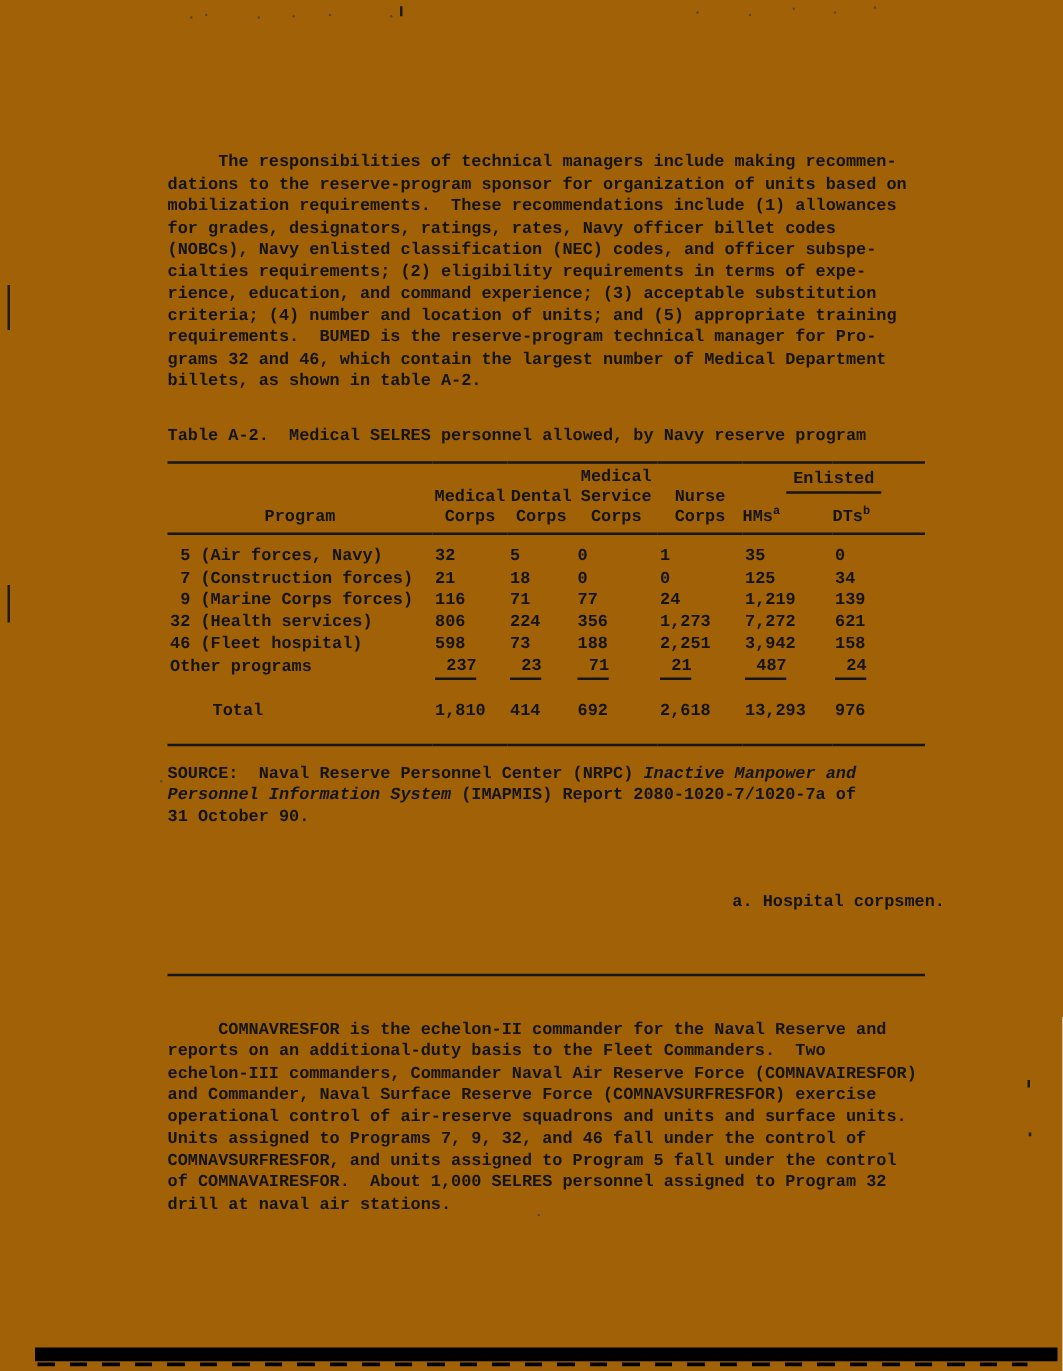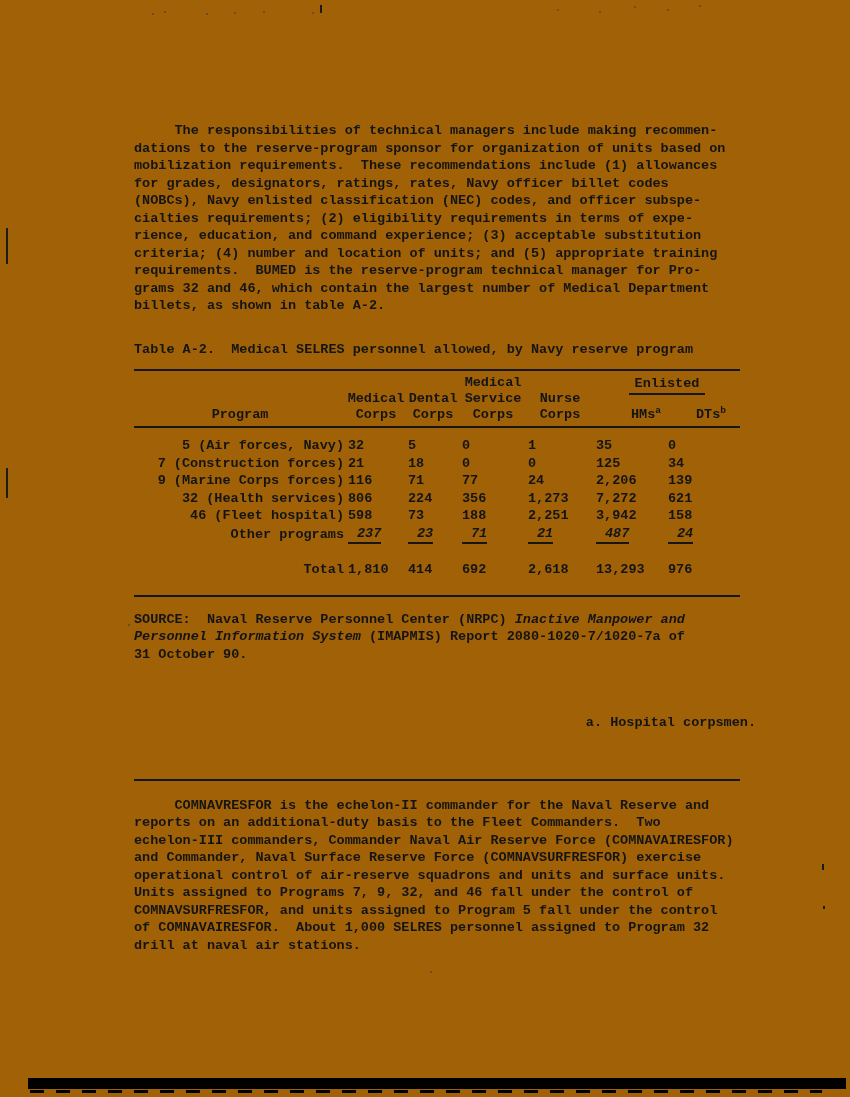--- a/index.html
+++ b/index.html
@@ -24,38 +24,38 @@
     border-collapse: collapse;
     table-layout: fixed;
     width: 606px;
     border-top: 2px solid #161616;
     border-bottom: 2px solid #161616;
   }
   thead { border-bottom: 2px solid #161616; line-height: 16px; }
   th { font-weight: 700; text-align: center; vertical-align: bottom; white-space: pre-line; padding: 4px 0 3px; }
   th.enlisted-th { vertical-align: top; padding-top: 5px; }
   .enlisted-underline { display: inline-block; border-bottom: 2px solid #161616; padding: 0 6px 1px 6px; }
-  th.sub { text-align: right; padding-right: 5px; }
+  th.sub { text-align: left; padding-right: 5px; }
   th.sub.col-dts { padding-right: 14px; }
   sup { font-size: 9.5px; line-height: 0; }
 
   td { white-space: pre; padding: 0 2px; }
-  td.prog { text-align: right; }
+  td.prog { text-align: left; }
   td.num { text-align: left; }
   td.col-dts { padding-right: 16px; }
   tbody tr:first-child td { padding-top: 9px; }
   tr.total-row td { padding-top: 17px; padding-bottom: 16px; }
   td.total-label { padding-left: 36px; }
-  .ul { display: inline-block; border-bottom: 2px solid #161616; padding-left: 9px; font-style: italic; }
+  .ul { display: inline-block; border-bottom: 2px solid #161616; padding-left: 9px; }
 
   .source { margin-top: 14px; white-space: pre; }
   .it { font-style: italic; }
   .footnotes { margin-top: 16px; white-space: pre; text-align: right; }
   .divider { margin-top: 12px; width: 606px; border-top: 2px solid #161616; height: 0; }
-  .para2 { margin-top: 16px; }
+  .para2 { margin-top: 35px; }
 
   .mark { position: absolute; background: #1c1c1c; }
   .dot { position: absolute; background: #3f3f3f; border-radius: 50%; opacity: .75; }
   .bottom-bar { position: absolute; left: 28px; top: 1078px; width: 818px; height: 11px; background: #000; }
   .bottom-dashes {
     position: absolute; left: 30px; top: 1090px; width: 792px; height: 3px;
     background: repeating-linear-gradient(90deg, #000 0 14px, transparent 14px 26px);
   }
 </style>
 </head>
@@ -126,21 +126,21 @@
           <td class="num">0</td>
           <td class="num">125</td>
           <td class="num col-dts">34</td>
         </tr>
         <tr>
           <td class="prog"> 9 (Marine Corps forces)</td>
           <td class="num">116</td>
           <td class="num">71</td>
           <td class="num">77</td>
           <td class="num">24</td>
-          <td class="num">2,206</td>
+          <td class="num">1,219</td>
           <td class="num col-dts">139</td>
         </tr>
         <tr>
           <td class="prog">32 (Health services)</td>
           <td class="num">806</td>
           <td class="num">224</td>
           <td class="num">356</td>
           <td class="num">1,273</td>
           <td class="num">7,272</td>
           <td class="num col-dts">621</td>

